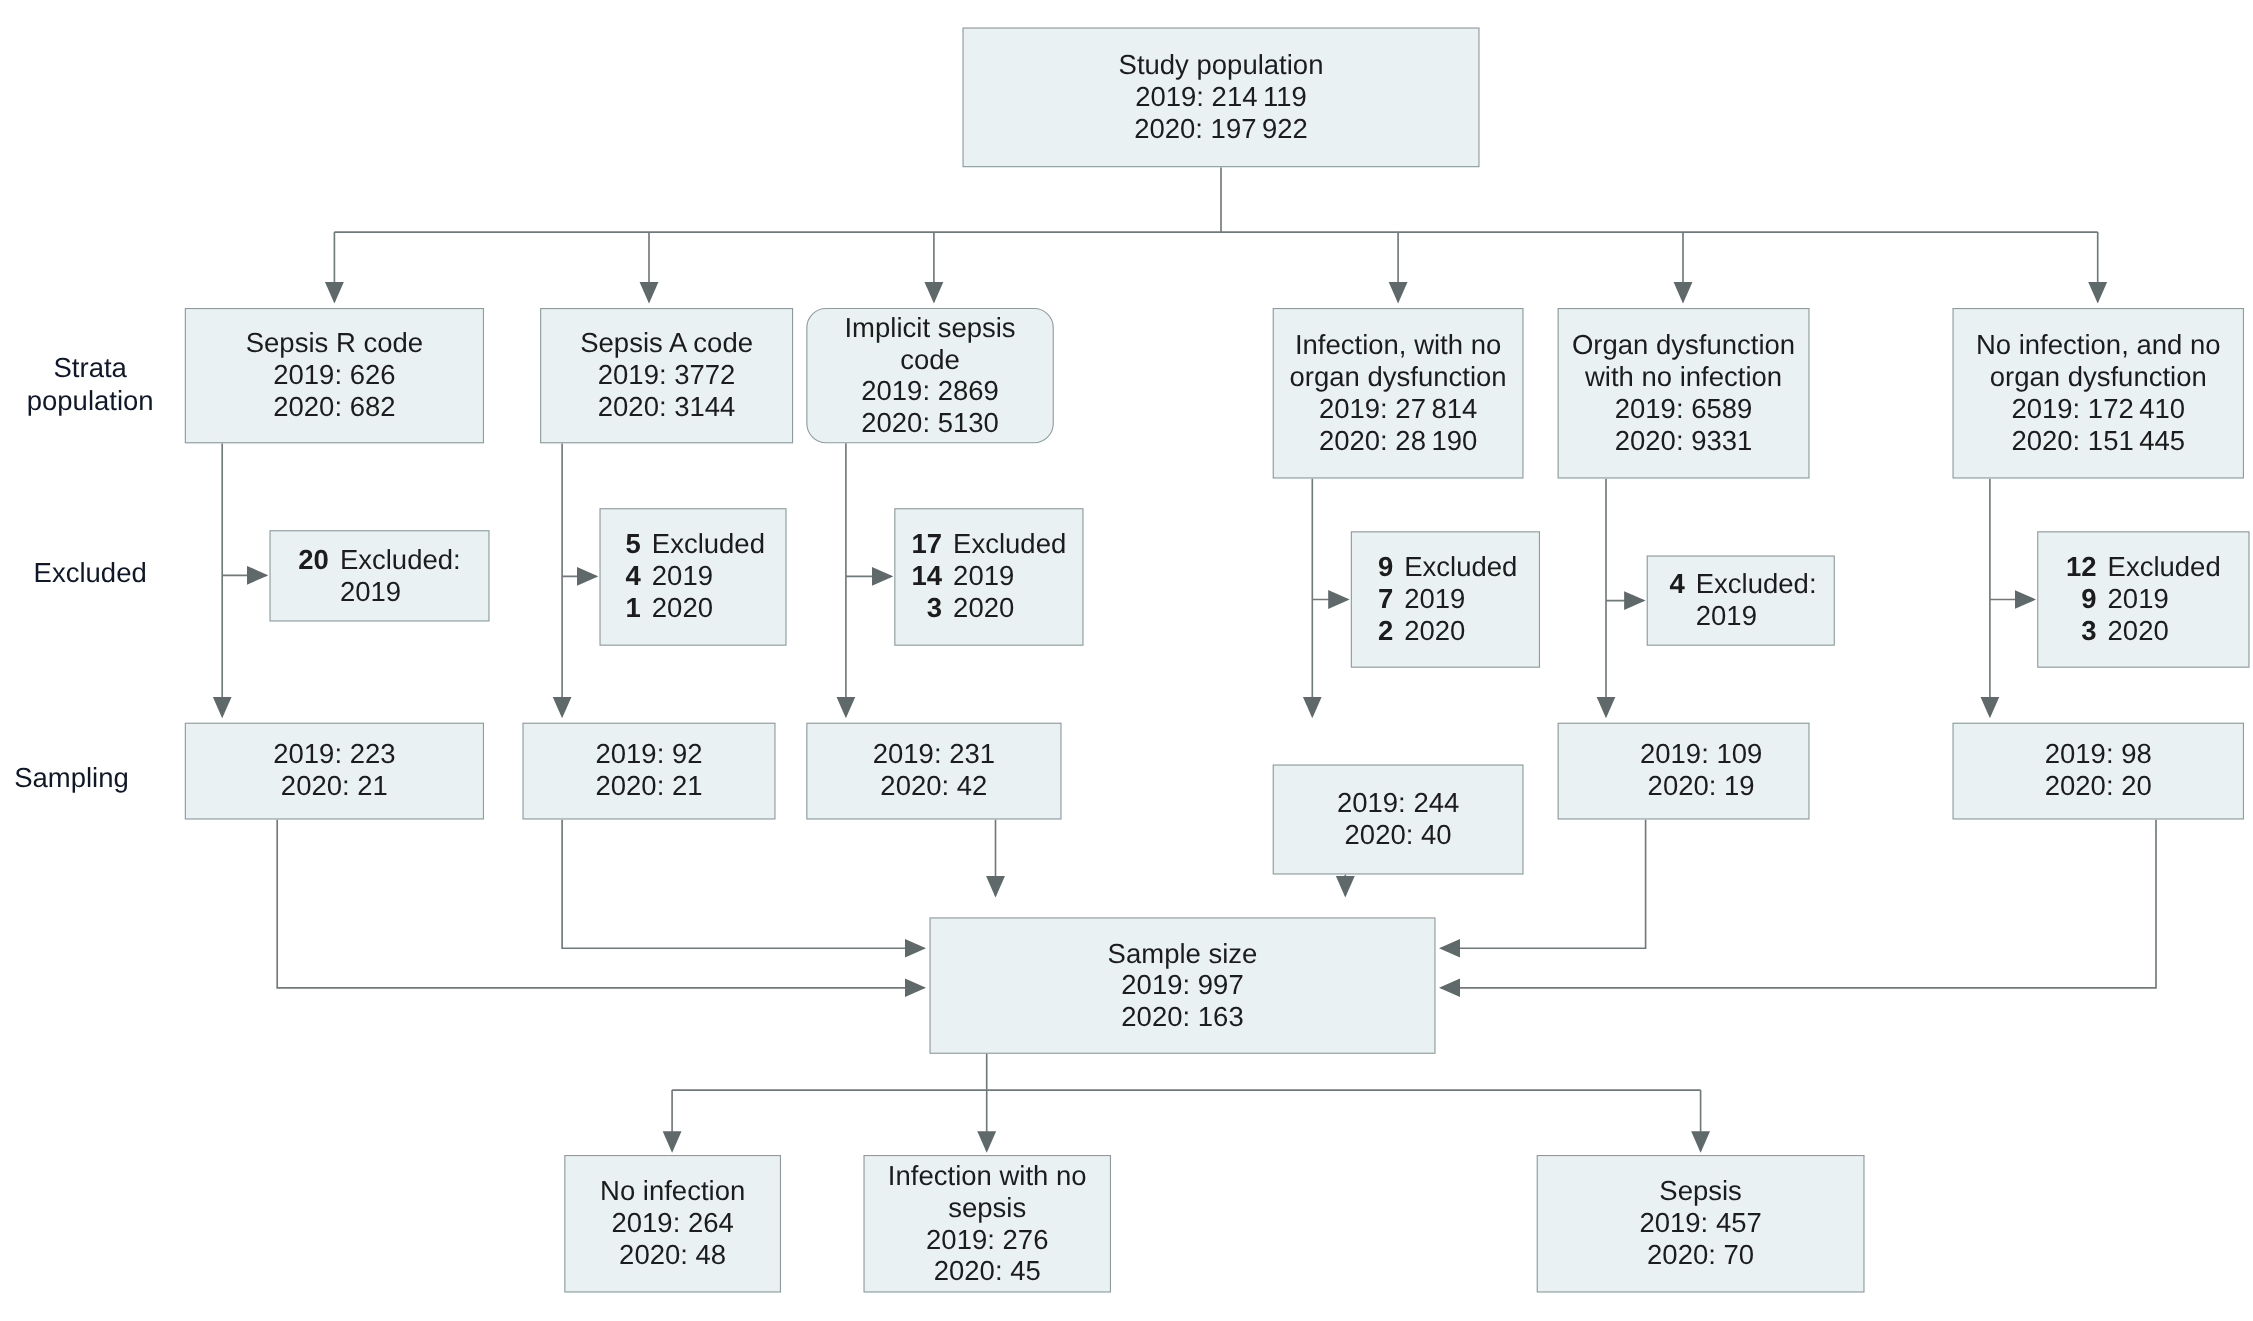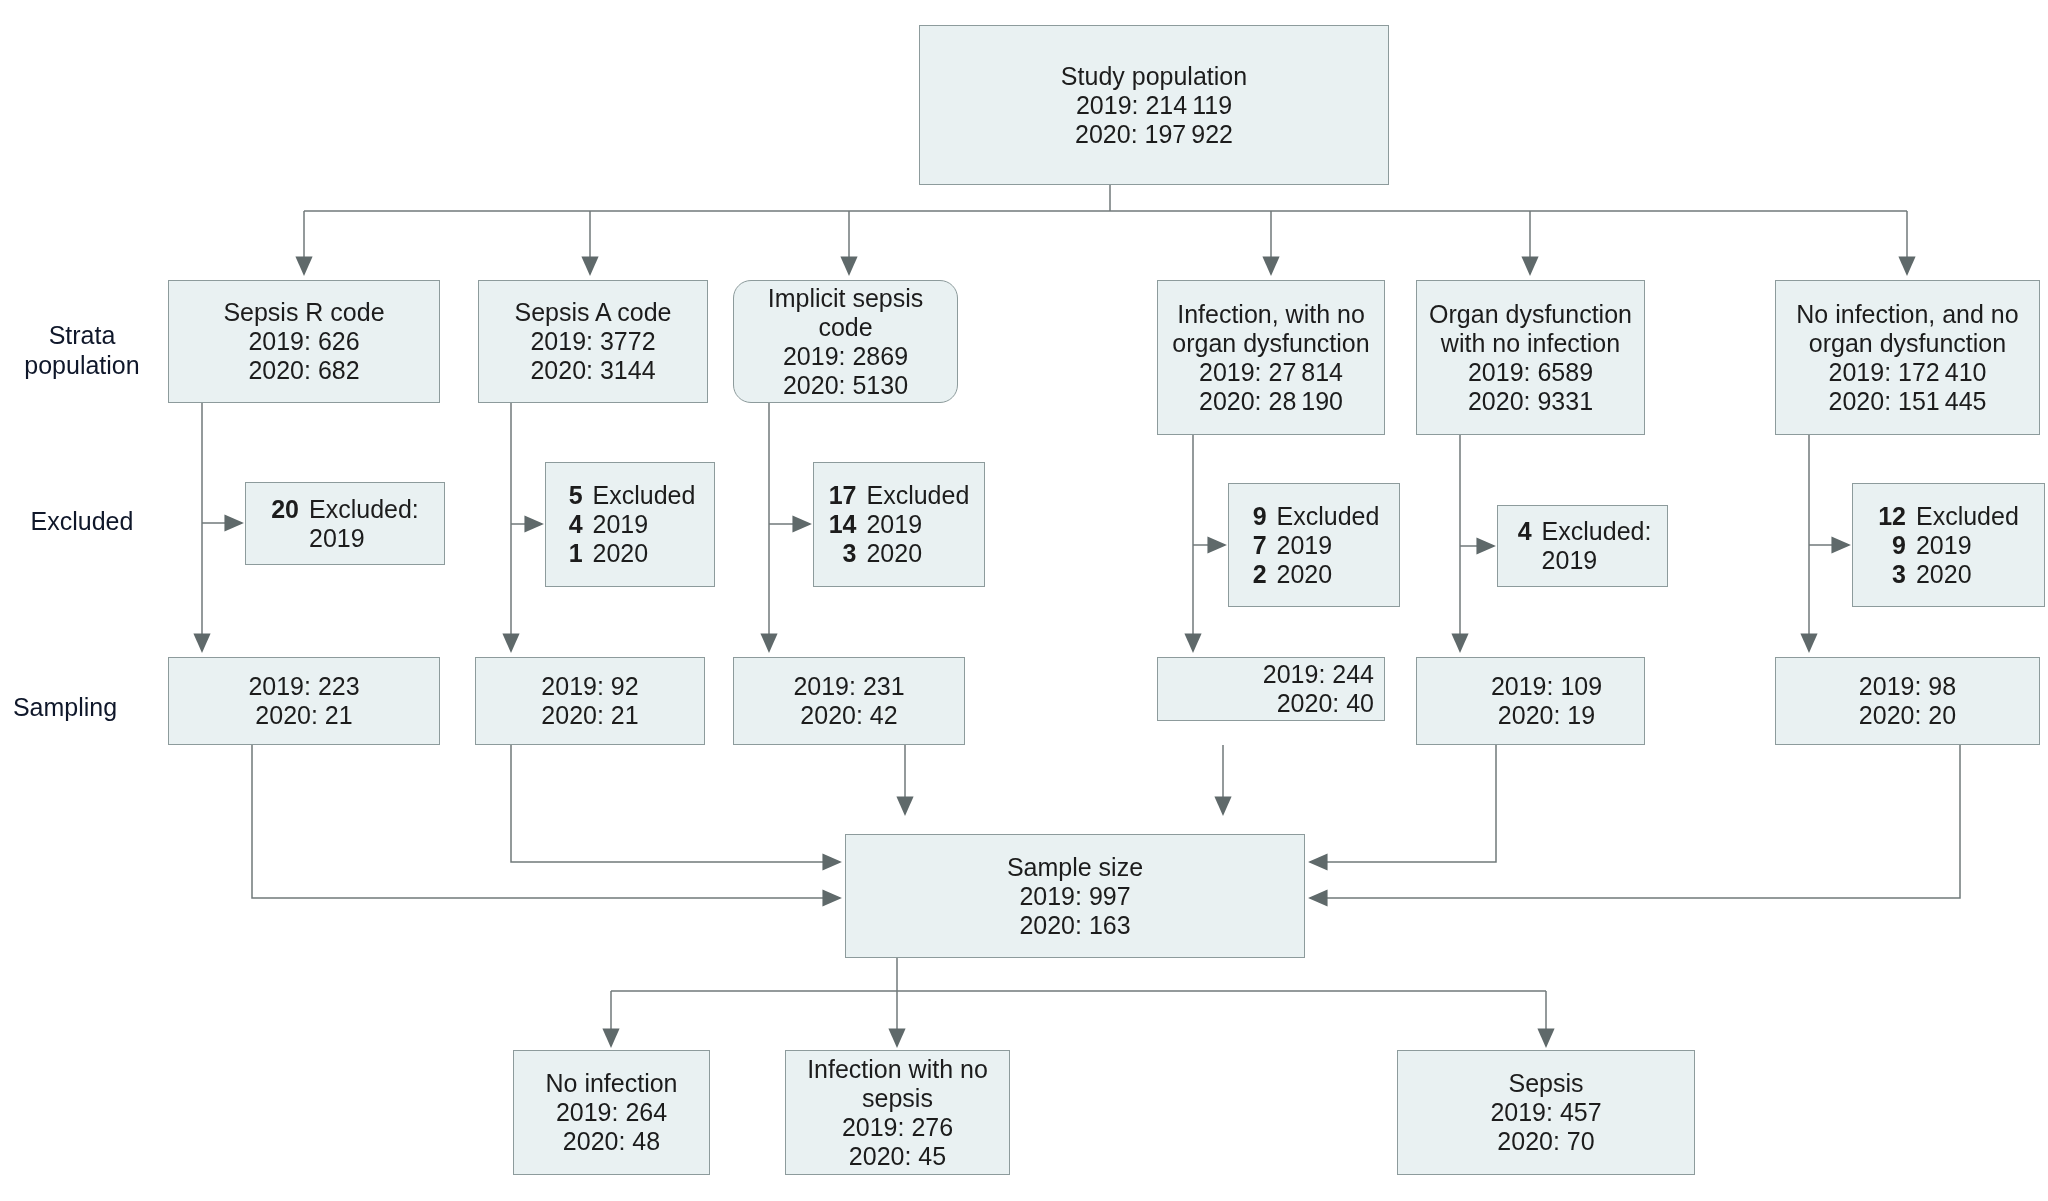--- a/index.html
+++ b/index.html
@@ -83,32 +83,32 @@
       <path d="M611,991 H1546"></path>
       <path d="M611,991 V1046" marker-end="url(#arrow)"></path>
       <path d="M1546,991 V1046" marker-end="url(#arrow)"></path>
     </g>
   </svg>
 
   <div class="rowlabel" style="left:7px; top:320px; width:150px;">Strata population</div>
   <div class="rowlabel" style="left:7px; top:506px; width:150px;">Excluded</div>
   <div class="rowlabel" style="left:0px; top:692px; width:130px;">Sampling</div>
 
-  <div class="box" style="left:875px; top:25px; width:470px; height:160px;margin-left:44px;">
+  <div class="box" style="left:875px; top:25px; width:470px; height:127px;">
     <div>Study population</div>
     <div>2019: 214 119</div>
     <div>2020: 197 922</div>
   </div>
 
   <div class="box" style="left:168px; top:280px; width:272px; height:123px;">
     <div>Sepsis R code</div>
     <div>2019: 626</div>
     <div>2020: 682</div>
   </div>
-  <div class="box" style="left:478px; top:280px; width:230px; height:123px;">
+  <div class="box" style="left:491px; top:280px; width:230px; height:123px;">
     <div>Sepsis A code</div>
     <div>2019: 3772</div>
     <div>2020: 3144</div>
   </div>
   <div class="box" style="left:733px; top:280px; width:225px; height:123px;border-radius:18px;">
     <div>Implicit sepsis code</div>
     <div>2019: 2869</div>
     <div>2020: 5130</div>
   </div>
   <div class="box" style="left:1157px; top:280px; width:228px; height:155px;">
@@ -193,21 +193,21 @@
     <div>2020: 21</div>
   </div>
   <div class="box" style="left:475px; top:657px; width:230px; height:88px;">
     <div>2019: 92</div>
     <div>2020: 21</div>
   </div>
   <div class="box" style="left:733px; top:657px; width:232px; height:88px;">
     <div>2019: 231</div>
     <div>2020: 42</div>
   </div>
-  <div class="box" style="left:1157px; top:657px; width:228px; height:64px;align-items:flex-end;">
+  <div class="box" style="left:1157px; top:695px; width:228px; height:100px;">
     <div>2019: 244</div>
     <div>2020: 40</div>
   </div>
   <div class="box" style="left:1416px; top:657px; width:229px; height:88px;padding-left:42px;">
     <div>2019: 109</div>
     <div>2020: 19</div>
   </div>
   <div class="box" style="left:1775px; top:657px; width:265px; height:88px;">
     <div>2019: 98</div>
     <div>2020: 20</div>

